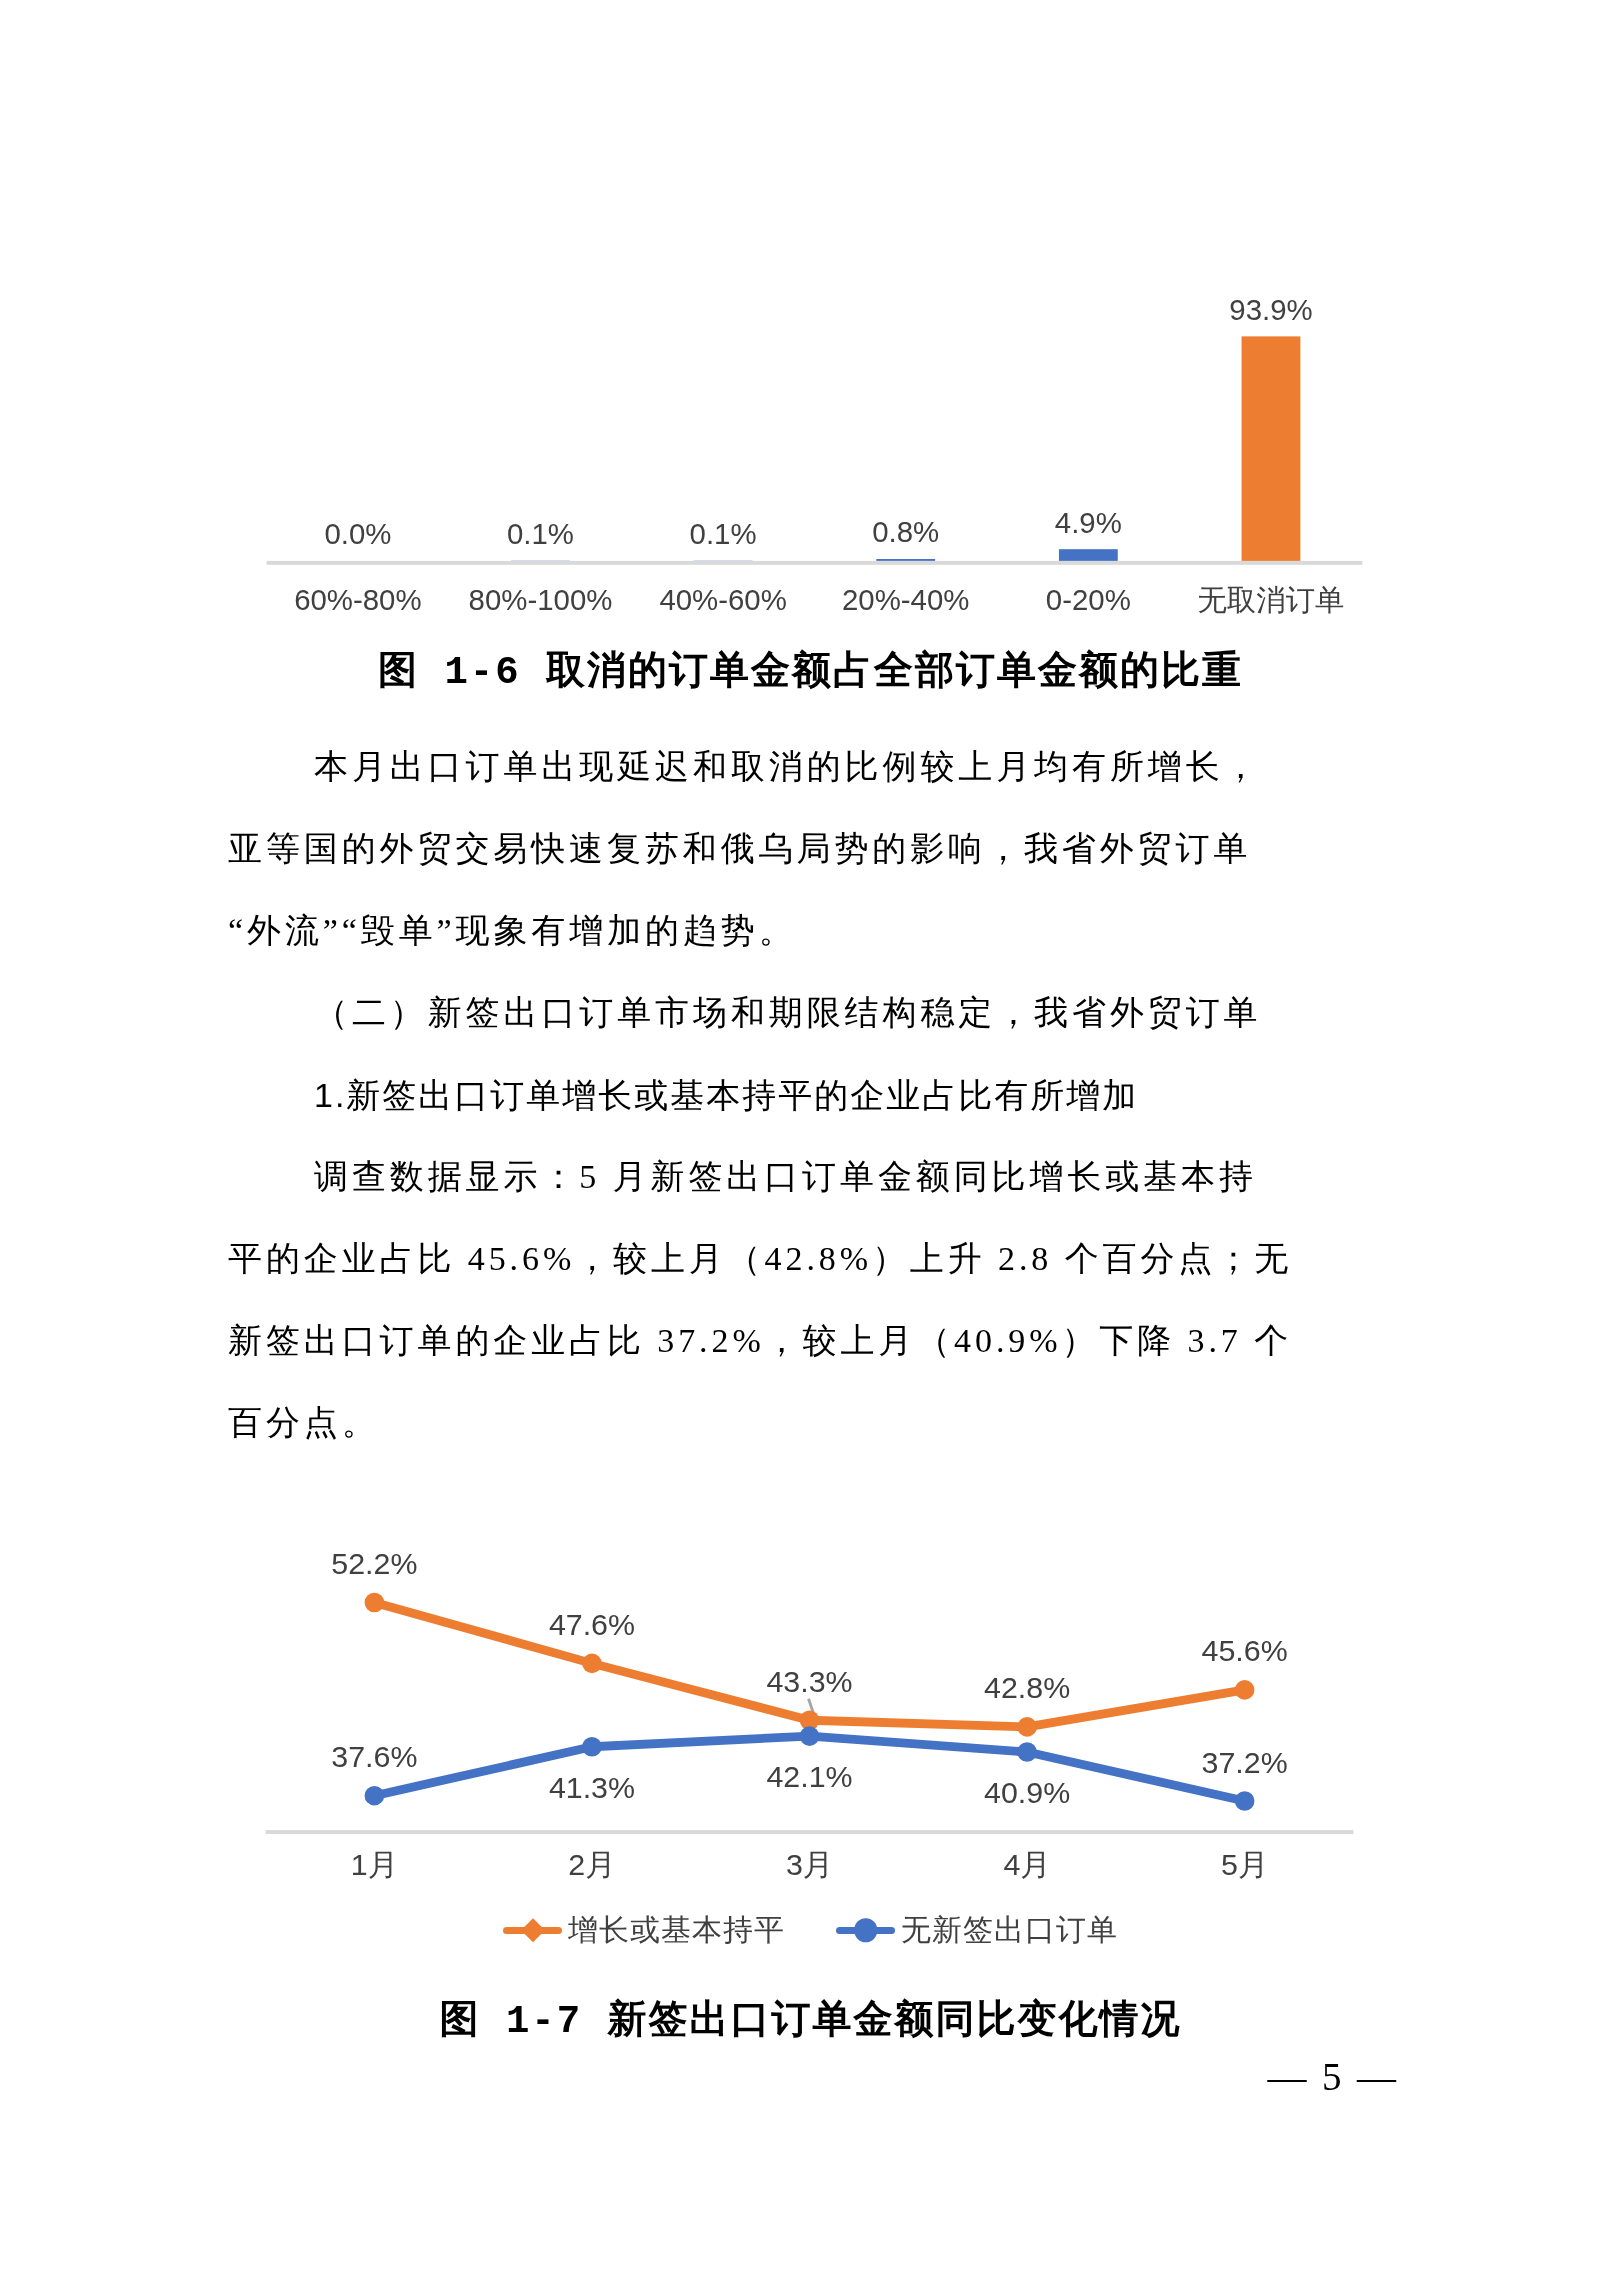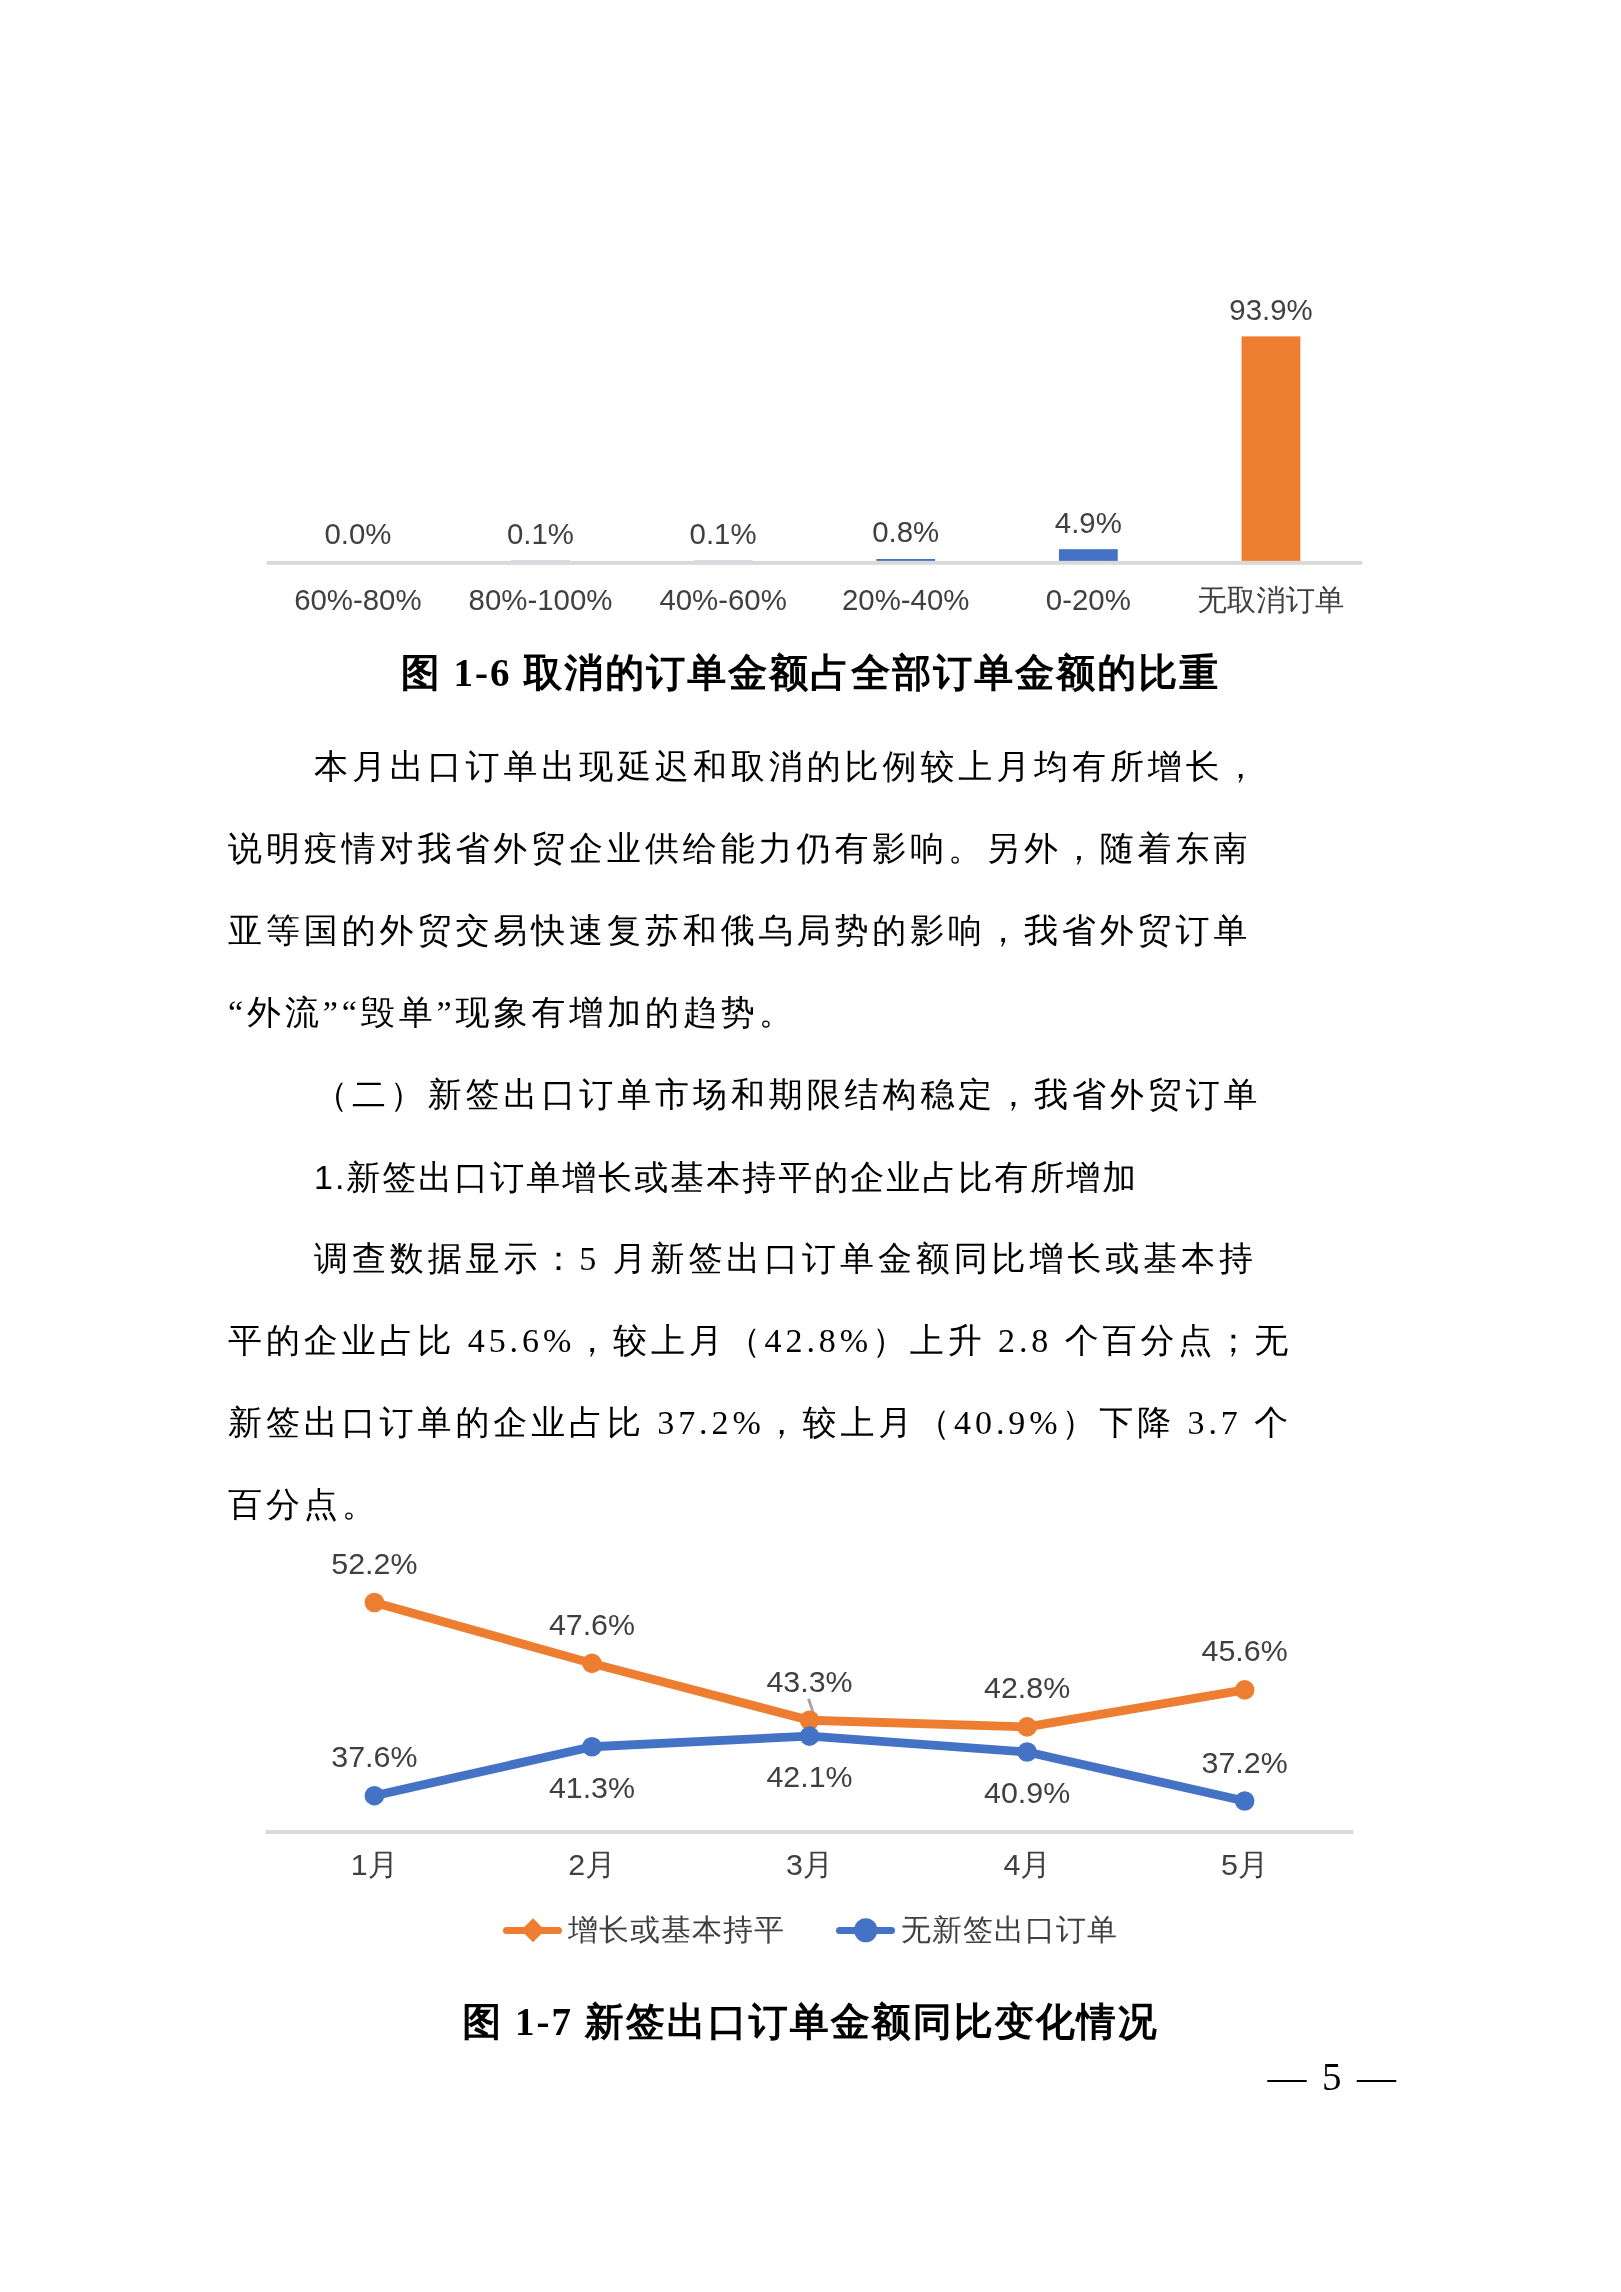--- a/index.html
+++ b/index.html
@@ -8,21 +8,21 @@
     width:1621px;height:2293px;
     background:#ffffff;
     overflow:hidden;
     font-family:"Liberation Serif","DejaVu Serif",serif;
     color:#000;
   }
   #charts{position:absolute;left:0;top:0;width:1621px;height:2293px;pointer-events:none;}
   .caption{
     position:absolute;left:0;width:1621px;
     text-align:center;
-    font-family:Liberation Serif, serif;
+    font-family:Liberation Mono, monospace;
     font-weight:700;
     font-size:39px;
     letter-spacing:2px;
     line-height:82px;height:82px;
     white-space:nowrap;
   }
   #caption-fig16{top:632px;}
   #caption-fig17{top:1981px;}
   #textblock{
     position:absolute;left:228px;top:726px;width:1164px;
@@ -116,21 +116,20 @@
       <circle cx="1048" cy="1787.35" r="10" fill="#4472C4"></circle>
       <text x="1048" y="1839.35" text-anchor="middle" font-family="&quot;Liberation Sans&quot;,&quot;DejaVu Sans&quot;,sans-serif" font-size="31" fill="#404040">40.9%</text>
       <circle cx="1270" cy="1837.3" r="10" fill="#4472C4"></circle>
       <text x="1270" y="1808.3" text-anchor="middle" font-family="&quot;Liberation Sans&quot;,&quot;DejaVu Sans&quot;,sans-serif" font-size="31" fill="#404040">37.2%</text>
     </svg>
 
   <div class="caption" id="caption-fig16">图 1-6 取消的订单金额占全部订单金额的比重</div>
 
   <div id="textblock">
     <div class="ln ind">本月出口订单出现延迟和取消的比例较上月均有所增长，</div>
-    <div class="ln">说明疫情对我省外贸企业供给能力仍有影响。另外，随着东南</div>
     <div class="ln">亚等国的外贸交易快速复苏和俄乌局势的影响，我省外贸订单</div>
     <div class="ln">“外流”“毁单”现象有增加的趋势。</div>
     <div class="ln ind">（二）新签出口订单市场和期限结构稳定，我省外贸订单</div>
     <div class="ln ind bold">1.新签出口订单增长或基本持平的企业占比有所增加</div>
     <div class="ln ind">调查数据显示：5 月新签出口订单金额同比增长或基本持</div>
     <div class="ln">平的企业占比 45.6%，较上月（42.8%）上升 2.8 个百分点；无</div>
     <div class="ln">新签出口订单的企业占比 37.2%，较上月（40.9%）下降 3.7 个</div>
     <div class="ln">百分点。</div>
   </div>
 

